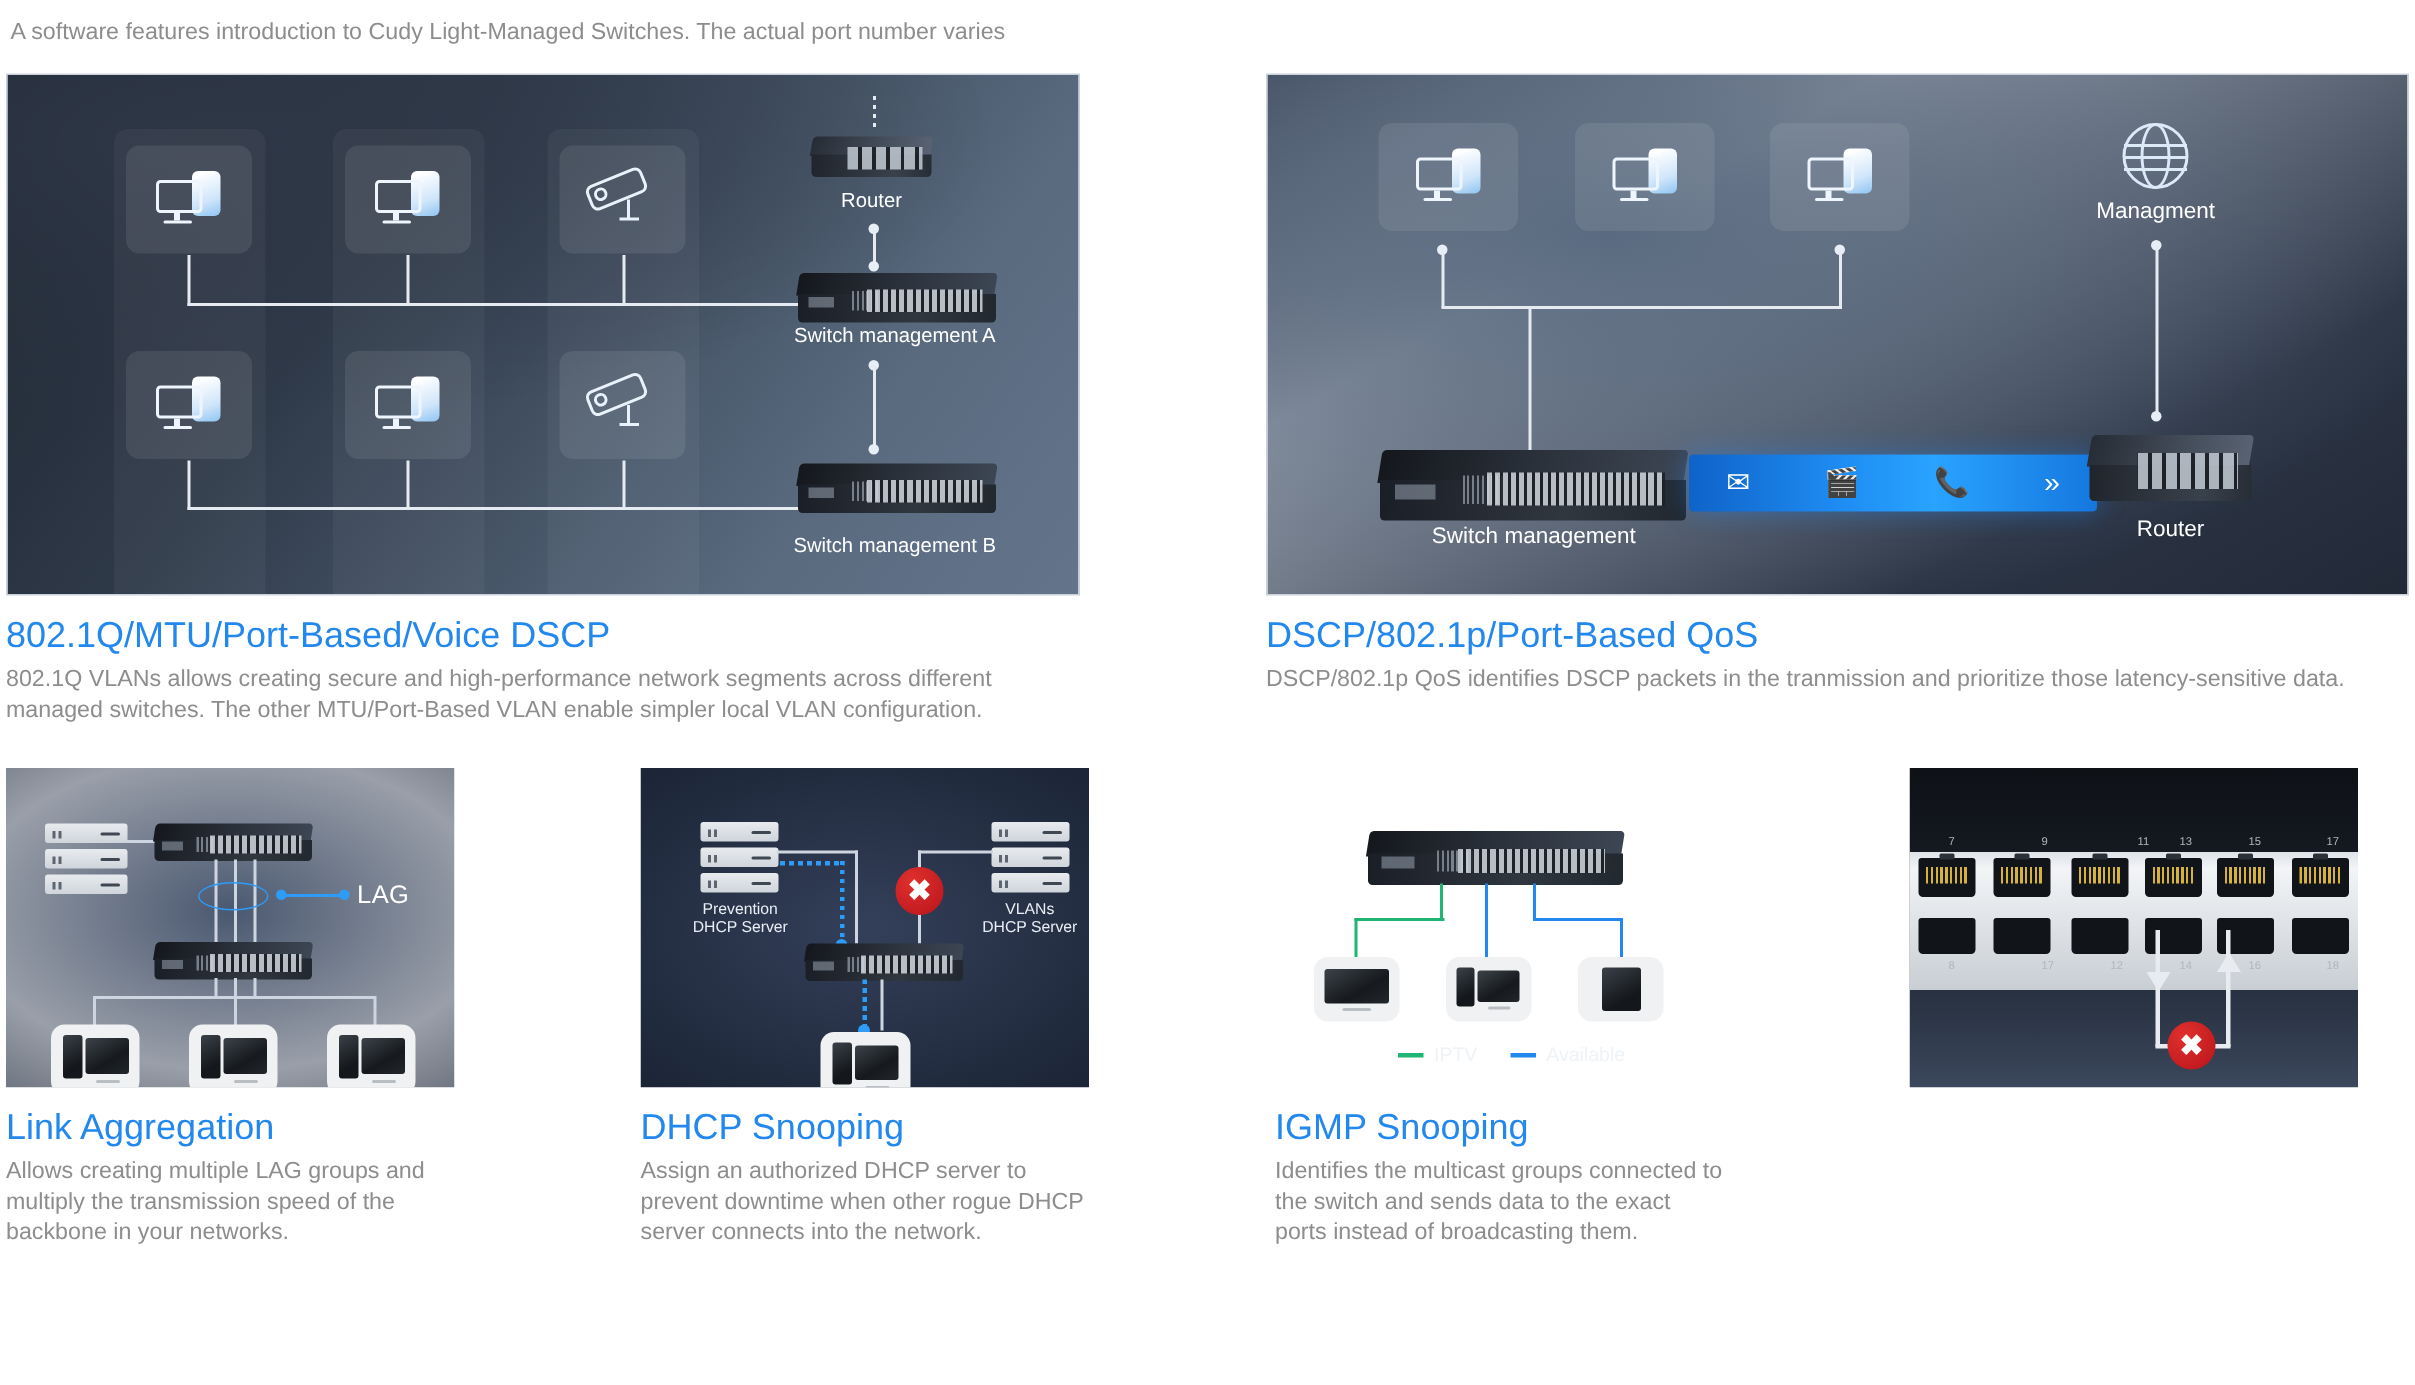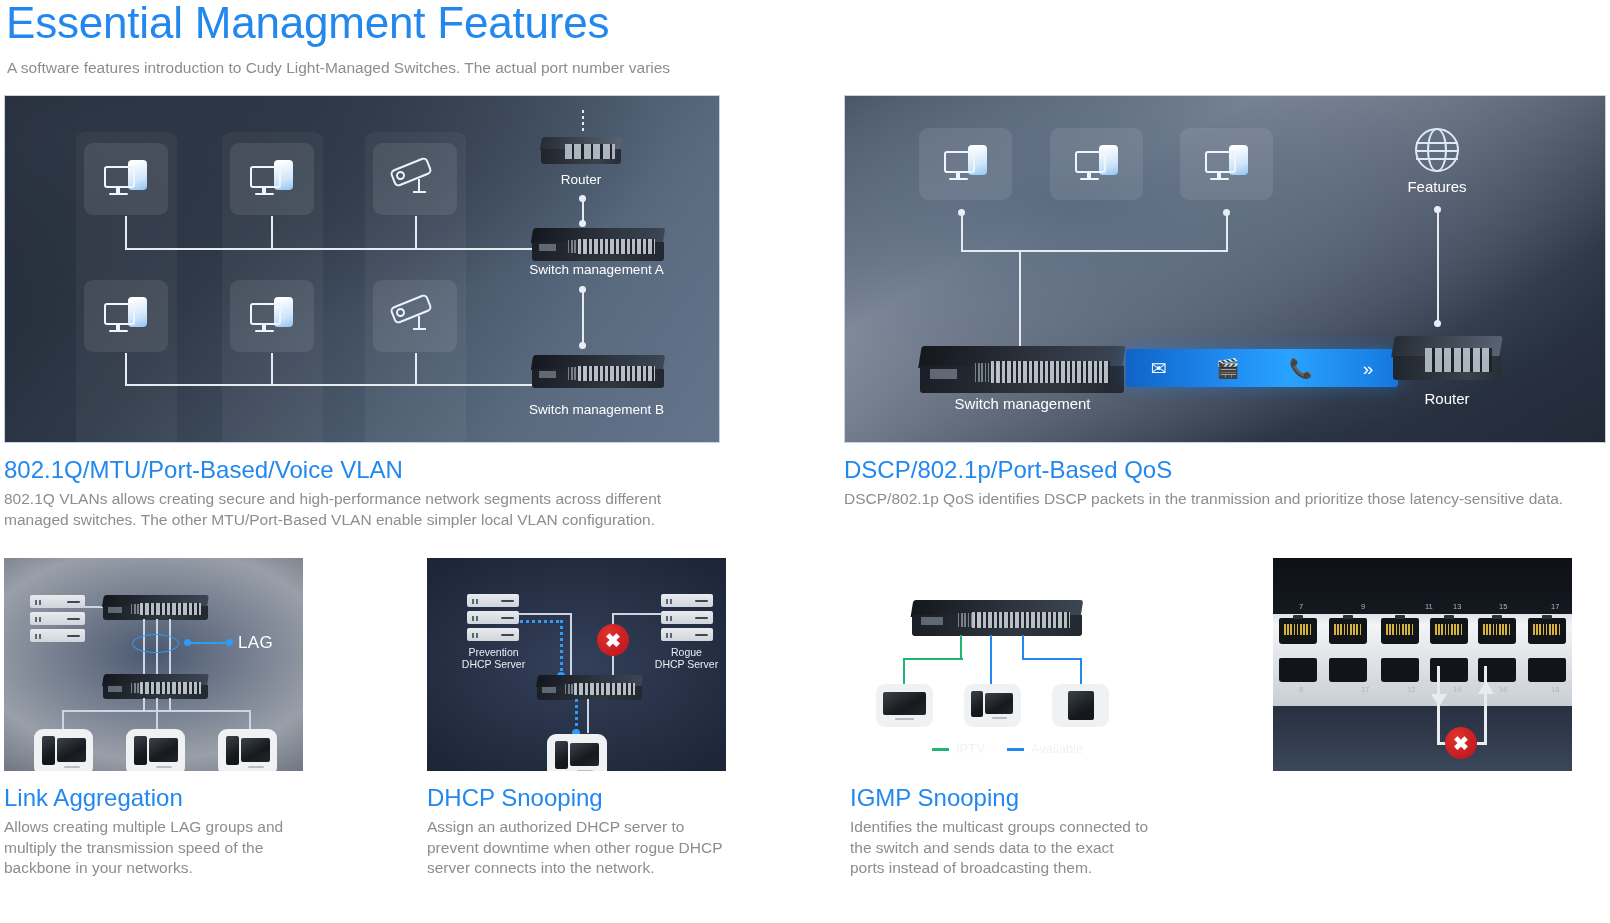--- a/index.html
+++ b/index.html
@@ -268,21 +268,20 @@
     position: absolute; left: 14%; right: 14%; top: 22%; height: 44%;
     background: repeating-linear-gradient(90deg, #d6b13c 0 1.6px, transparent 1.6px 3.2px);
   }
   .portnum { position: absolute; color: #aeb6be; font-size: 7.5px; }
 </style>
 </head>
 <body>
 
 <div class="page">
 
-  <h1 class="page-title">Essential Managment Features</h1>
   <div class="page-subtitle">A software features introduction to Cudy Light-Managed Switches. The actual port number varies</div>
 
   <div class="row-top">
 
     <div class="card-top left">
       <div class="img-top">
         <div class="vlan-bg"></div>
 
         <div class="vlan-group" style="left:71px; top:36px; height:367px;">
           <div class="vlan-tile" style="top:11px;">
@@ -382,21 +381,21 @@
         <div class="switch" style="left:527px; top:259px; width:132px; height:33px;">
           <div class="top"></div>
             <div class="face"></div>
             <div class="brand"></div>
             <div class="leds"></div>
             <div class="ports"></div>
         </div>
         <div class="dlabel" style="left:489px; top:306px; width:205px;">Switch management B</div>
       </div>
 
-      <div class="feature-title">802.1Q/MTU/Port-Based/Voice VLAN</div>
+      <div class="feature-title">802.1Q/MTU/Port-Based/Voice DSCP</div>
       <div class="feature-desc">802.1Q VLANs allows creating secure and high-performance network segments across different managed switches. The other MTU/Port-Based VLAN enable simpler local VLAN configuration.</div>
     </div>
 
     <div class="card-top right">
       <div class="img-top">
         <div class="qos-bg"></div>
 
         <div class="vlan-tile" style="left:74px; top:32px; width:93px; height:72px;">
           <div class="pcicon">
               <div class="tower"></div>
@@ -445,21 +444,21 @@
           <span class="qi">»</span>
         </div>
 
         <div class="globe" style="left:570px; top:32px;">
           <div class="ring"></div>
             <div class="mer1"></div>
           <div class="par" style="top:14px;"></div>
           <div class="par" style="top:22px;"></div>
           <div class="par" style="top:30px;"></div>
         </div>
-        <div class="dlabel" style="left:538px; top:82px; width:108px; font-size:15px;">Features</div>
+        <div class="dlabel" style="left:538px; top:82px; width:108px; font-size:15px;">Managment</div>
 
         <div class="dot" style="left:589px; top:110px;"></div>
         <div class="link v" style="left:592px; top:114px; height:113px;"></div>
         <div class="dot" style="left:589px; top:224px;"></div>
 
         <div class="router-dev" style="left:548px; top:240px; width:108px; height:44px;">
           <div class="rtop"></div>
             <div class="rface"></div>
             <div class="rports"></div>
         </div>
@@ -580,21 +579,21 @@
             </div>
           <div class="srv" style="top:17px;">
               <i></i>
               <b></b>
             </div>
           <div class="srv" style="top:34px;">
               <i></i>
               <b></b>
             </div>
         </div>
-        <div class="biglbl" style="left:213px; top:88px; width:93px; font-size:10.5px;">Rogue</div>
+        <div class="biglbl" style="left:213px; top:88px; width:93px; font-size:10.5px;">VLANs</div>
         <div class="biglbl" style="left:213px; top:100px; width:93px; font-size:10.5px;">DHCP Server</div>
 
         <div class="link h" style="left:185px; top:55px; width:50px; background:#cdd6e0;"></div>
         <div class="link v" style="left:185px; top:55px; height:62px; background:#cdd6e0;"></div>
         <div class="redx" style="left:170px; top:66px; width:32px; height:32px; font-size:19px;">✖</div>
 
         <div class="switch" style="left:110px; top:117px; width:105px; height:25px;">
           <div class="top"></div>
             <div class="face"></div>
             <div class="brand"></div>

